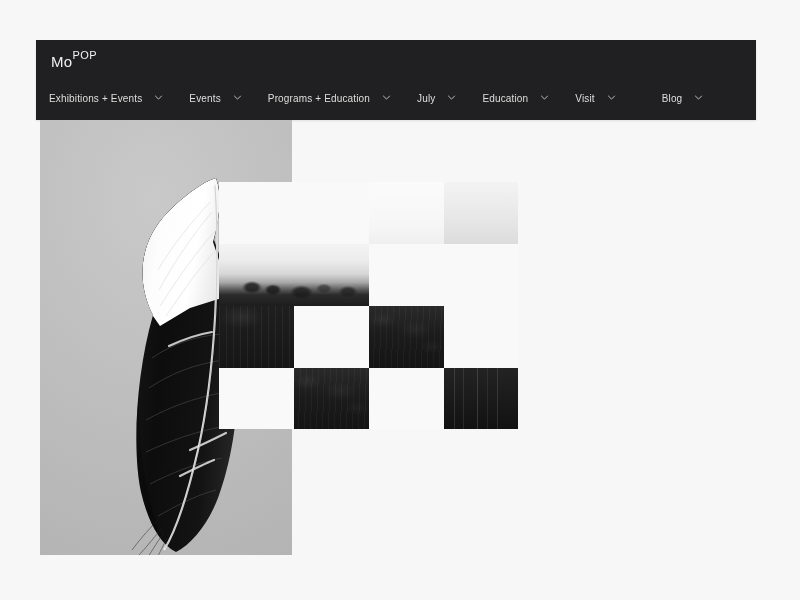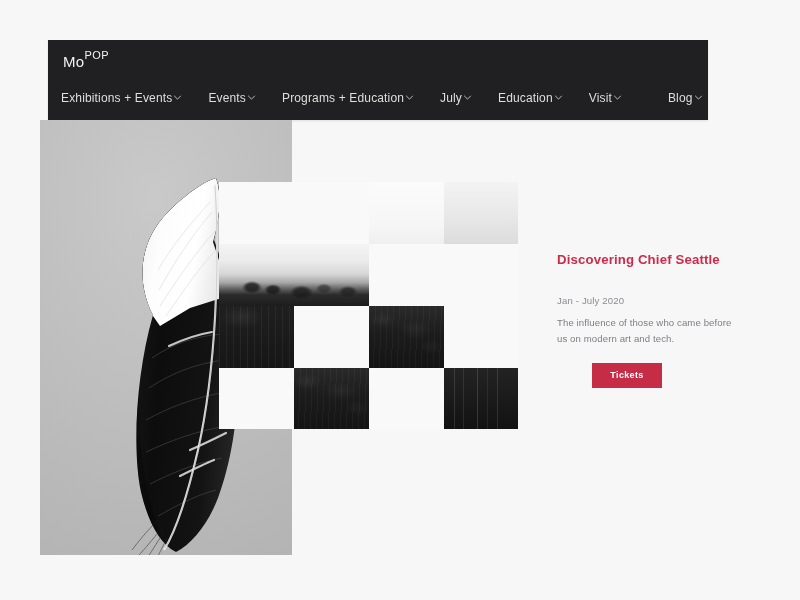--- a/index.html
+++ b/index.html
@@ -17,23 +17,23 @@
   .page {
     position: relative;
     width: 800px;
     height: 600px;
     background: #f7f7f7;
   }
 
   
   .navbar {
     position: absolute;
-    left: 48px;
+    left: 36px;
     top: 40px;
-    width: 660px;
+    width: 720px;
     height: 80px;
     background: #202022;
     box-shadow: 0 1px 2px rgba(0,0,0,0.10);
   }
 
   .logo {
     position: absolute;
     left: 15px;
     top: 12px;
     color: #f2f2f0;
@@ -58,23 +58,23 @@
     left: 13px;
     top: 48px;
     display: flex;
     align-items: center;
     height: 20px;
   }
 
   .navitem {
     display: flex;
     align-items: center;
-    gap: 1px;
+    gap: 12px;
     color: #dfdfdd;
-    font-size: 12px;
+    font-size: 10px;
     letter-spacing: 0.15px;
     white-space: nowrap;
     cursor: pointer;
     padding: 2px 0;
     margin-right: 26px;
   }
   .navitem:last-child { margin-right: 0; margin-left: 20px; }
   .navitem .caret {
     display: inline-block;
     width: 9px;
@@ -430,22 +430,14 @@
     <div class="cell" style="left:75px; top:186px; width:75px; height:61px;">
         <div class="photo p-forest"></div>
       </div>
     <div class="cell light" style="left:150px;top:186px; width:75px; height:61px;"></div>
     <div class="cell" style="left:225px;top:186px; width:74px; height:61px;">
         <div class="photo p-trunks"></div>
       </div>
 
   </div>
 
-  <div class="content">
-    <h1 class="content-title">Discovering Chief Seattle</h1>
-    <div class="content-date">Jan - July 2020</div>
-    <p class="content-desc">The influence of those who came before us on modern art and tech.</p>
-    <div class="cta-wrap">
-      <button class="cta">Tickets</button>
-    </div>
-  </div>
 
 </div>
 
 </body></html>

